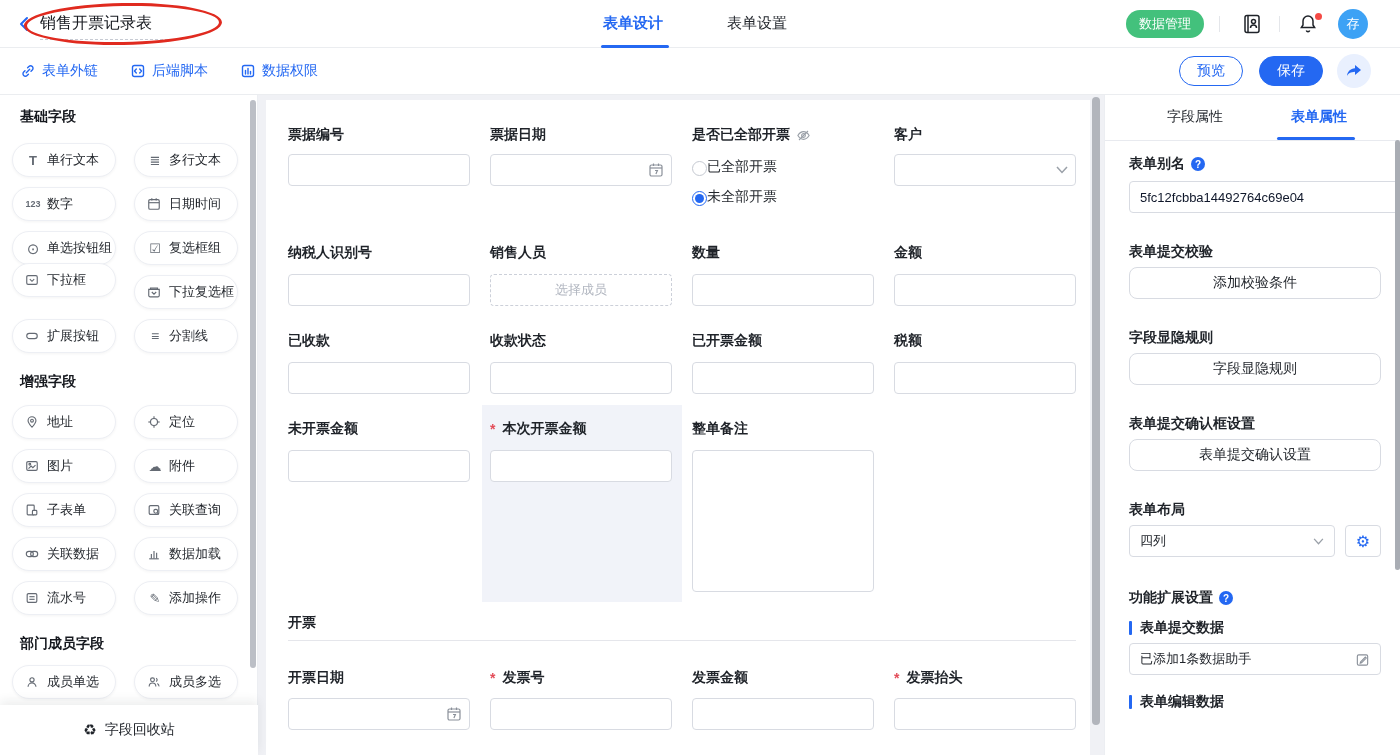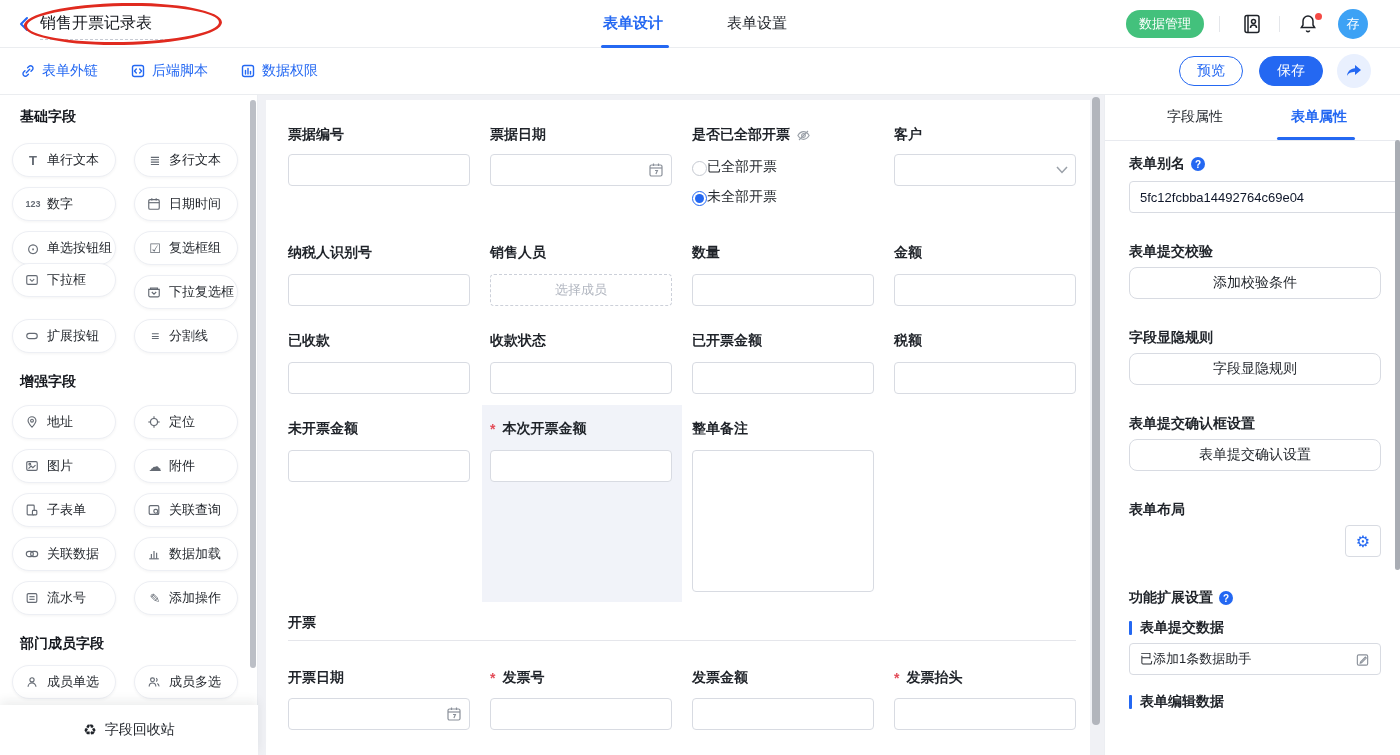--- a/index.html
+++ b/index.html
@@ -493,20 +493,26 @@
   <button class="rp-btn" style="top:258px">字段显隐规则</button>
 
   <div class="rp-label" style="top:320px">
       <span>表单提交确认框设置</span>
     </div>
   <button class="rp-btn" style="top:344px">表单提交确认设置</button>
 
   <div class="rp-label" style="top:406px">
       <span>表单布局</span>
     </div>
+  <div class="rp-select" style="top:430px">
+    <span>四列</span>
+    <svg width="11" height="7" viewBox="0 0 12 8" fill="none" stroke="#9aa0a8" stroke-width="1.5">
+        <polyline points="1,1 6,6.5 11,1"></polyline>
+      </svg>
+  </div>
   <div class="gear-box" style="top:430px">
       <span>⚙</span>
     </div>
 
   <div class="rp-label" style="top:494px">
     <span>功能扩展设置</span>
     <span class="qmark">?</span>
   </div>
 
   <div class="sub-head" style="top:524px">

